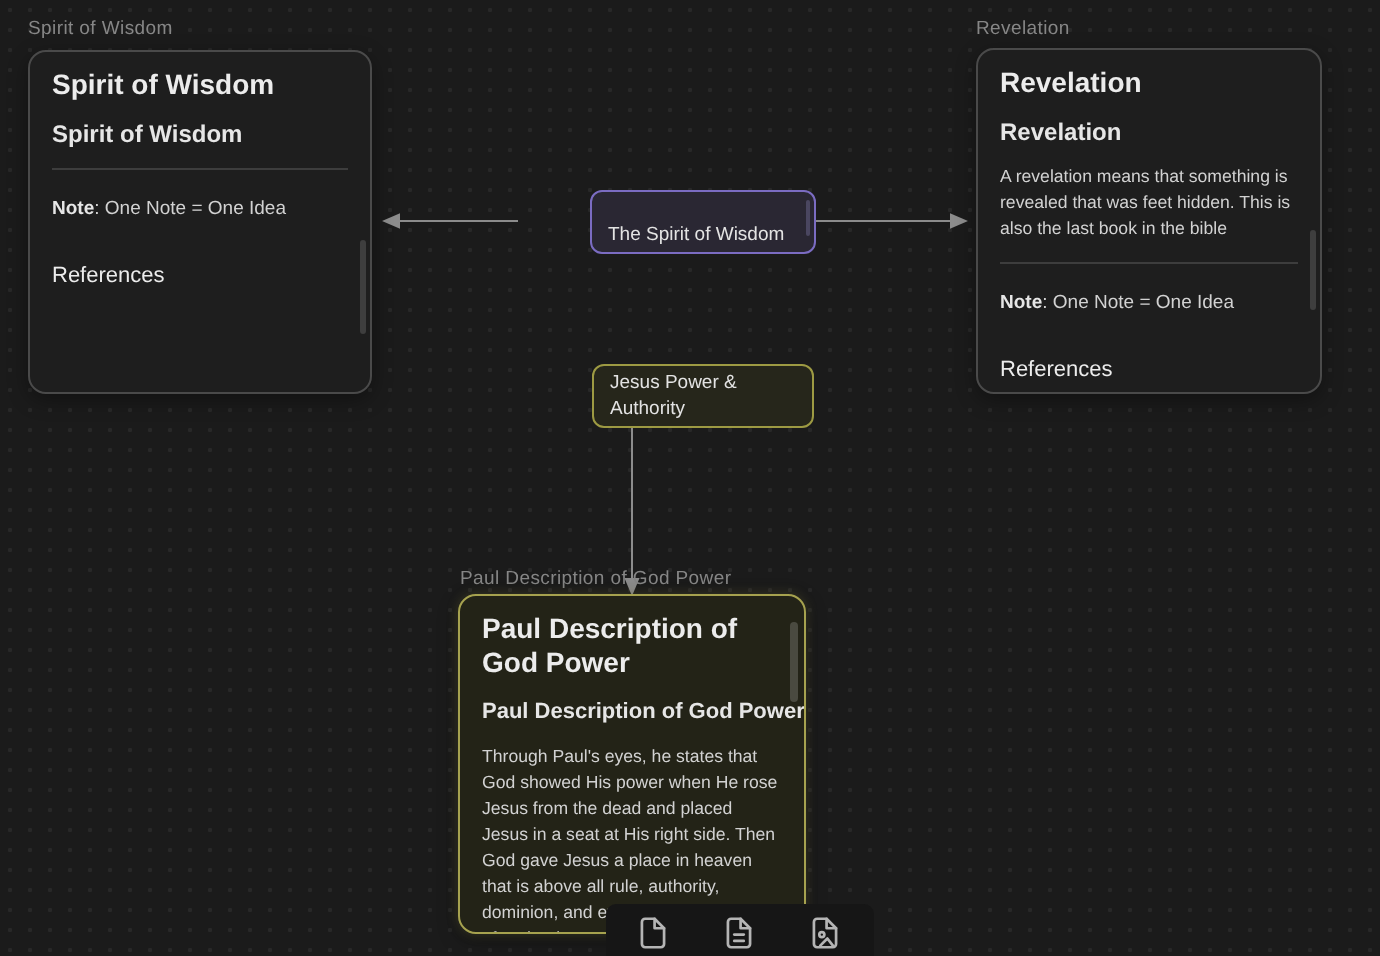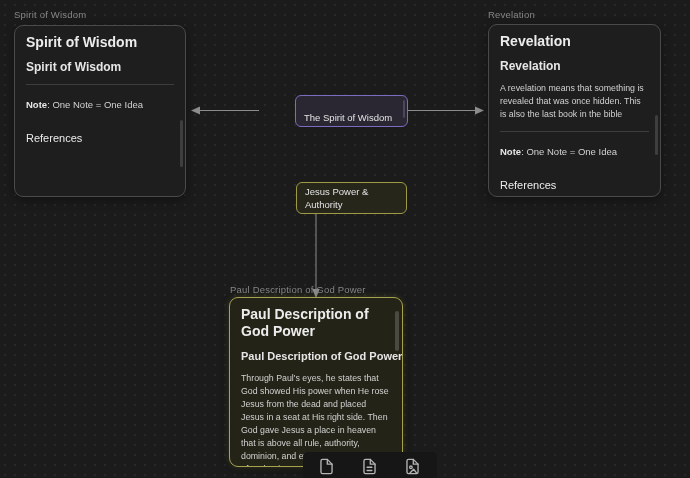--- a/index.html
+++ b/index.html
@@ -133,21 +133,21 @@
   <hr>
   <div class="note-line"><span class="note-word">Note</span><span>: One Note = One Idea</span></div>
   <div class="references">References</div>
   <div class="scrollbar" style="right:2px; top:94px; height:47px;"></div>
 </div>
 
 <div class="node-label" style="left:488px; top:9px;">Revelation</div>
 <div class="card" style="left:488px; top:24px; width:173px; height:173px;">
   <h1>Revelation</h1>
   <h2>Revelation</h2>
-  <div class="body-text">A revelation means that something is revealed that was once hidden. This is also the last book in the bible</div>
+  <div class="body-text">A revelation means that something is revealed that was feet hidden. This is also the last book in the bible</div>
   <hr>
   <div class="note-line"><span class="note-word">Note</span><span>: One Note = One Idea</span></div>
   <div class="references">References</div>
   <div class="scrollbar" style="right:2px; top:90px; height:40px;"></div>
 </div>
 
 <div class="link-node purple" style="left:259px; top:95px; width:113px; height:32px;">
   <span>The Spirit of Wisdom &amp; Revelation</span>
   <div class="scrollbar" style="right:2px; top:4px; height:18px; width:2px; background:#4a4660;"></div>
 </div>

